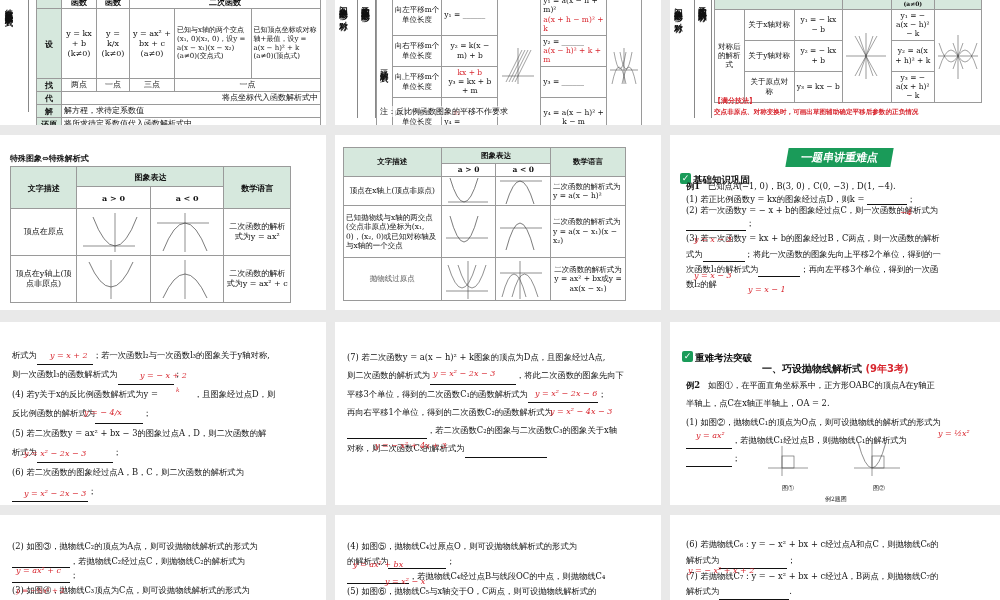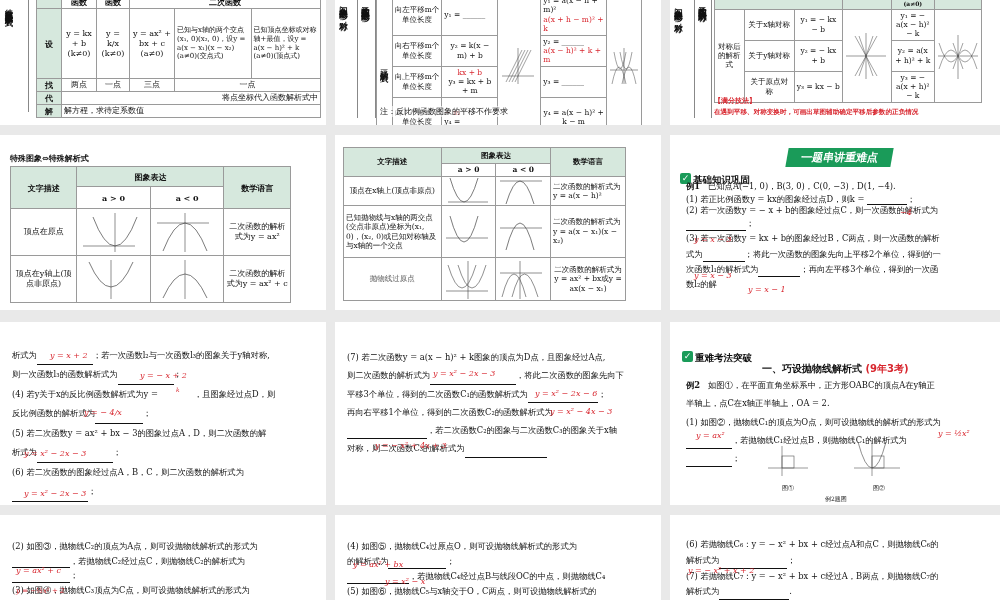--- a/index.html
+++ b/index.html
@@ -65,20 +65,24 @@
       <td>三点</td>
       <td colspan="2">一点</td>
     </tr>
     <tr>
       <td class="hd">代</td>
       <td colspan="5" style="text-align:right;">将点坐标代入函数解析式中</td>
     </tr>
     <tr>
       <td class="hd">解</td>
       <td colspan="5" style="text-align:left;">解方程，求待定系数值</td>
+    </tr>
+    <tr>
+      <td class="hd">还原</td>
+      <td colspan="5" style="text-align:left;">将所求待定系数值代入函数解析式中</td>
     </tr>
   </tbody>
     </table>
 </div>
 
 <div class="slide s2">
   <div class="vtext" style="position:absolute;left:3px;top:0;height:118px;">图象的平移、对称</div>
   <div style="position:absolute;left:22px;top:0;height:118px;border-left:1px solid #888;"></div>
   <div class="vtext" style="position:absolute;left:25px;top:0;height:100px;">函数图象的平移</div>
   <div style="position:absolute;left:40px;top:0;height:118px;border-left:1px solid #888;"></div>
@@ -185,21 +189,21 @@
       <td>y₂ = a(x + h)² + k</td>
     </tr>
     <tr style="height:31px;margin-left:23px;">
       <td>关于原点对称</td>
       <td>y₃ = kx − b</td>
       <td>y₃ = − a(x + h)² − k</td>
     </tr>
   </tbody>
     </table>
   <div style="position:absolute;left:44px;top:96px;font-size:7px;color:#d8262e;font-weight:bold;">【满分技法】</div>
-  <div style="position:absolute;left:44px;top:108px;font-size:6.6px;color:#d8262e;font-weight:bold;white-space:nowrap;">在遇到平移、对称变换时，可画出草图辅助确定平移后参数的正负情况</div>
+  <div style="position:absolute;left:44px;top:108px;font-size:6.6px;color:#d8262e;font-weight:bold;white-space:nowrap;">交点非原点、对称变换时，可画出草图辅助确定平移后参数的正负情况</div>
 </div>
 
 <div class="slide s4">
   <div class="sect" style="left:10px;top:18px;">特殊图象⇔特殊解析式</div>
   <table style="position:absolute;left:10px;top:31px;width:281px;font-size:8px;">
     <tbody>
         <tr style="height:20px;">
       <td rowspan="2" class="hd" style="width:70px;">文字描述</td>
       <td colspan="2" class="hd">图象表达</td>
       <td rowspan="2" class="hd" style="width:70px;">数学语言</td>

